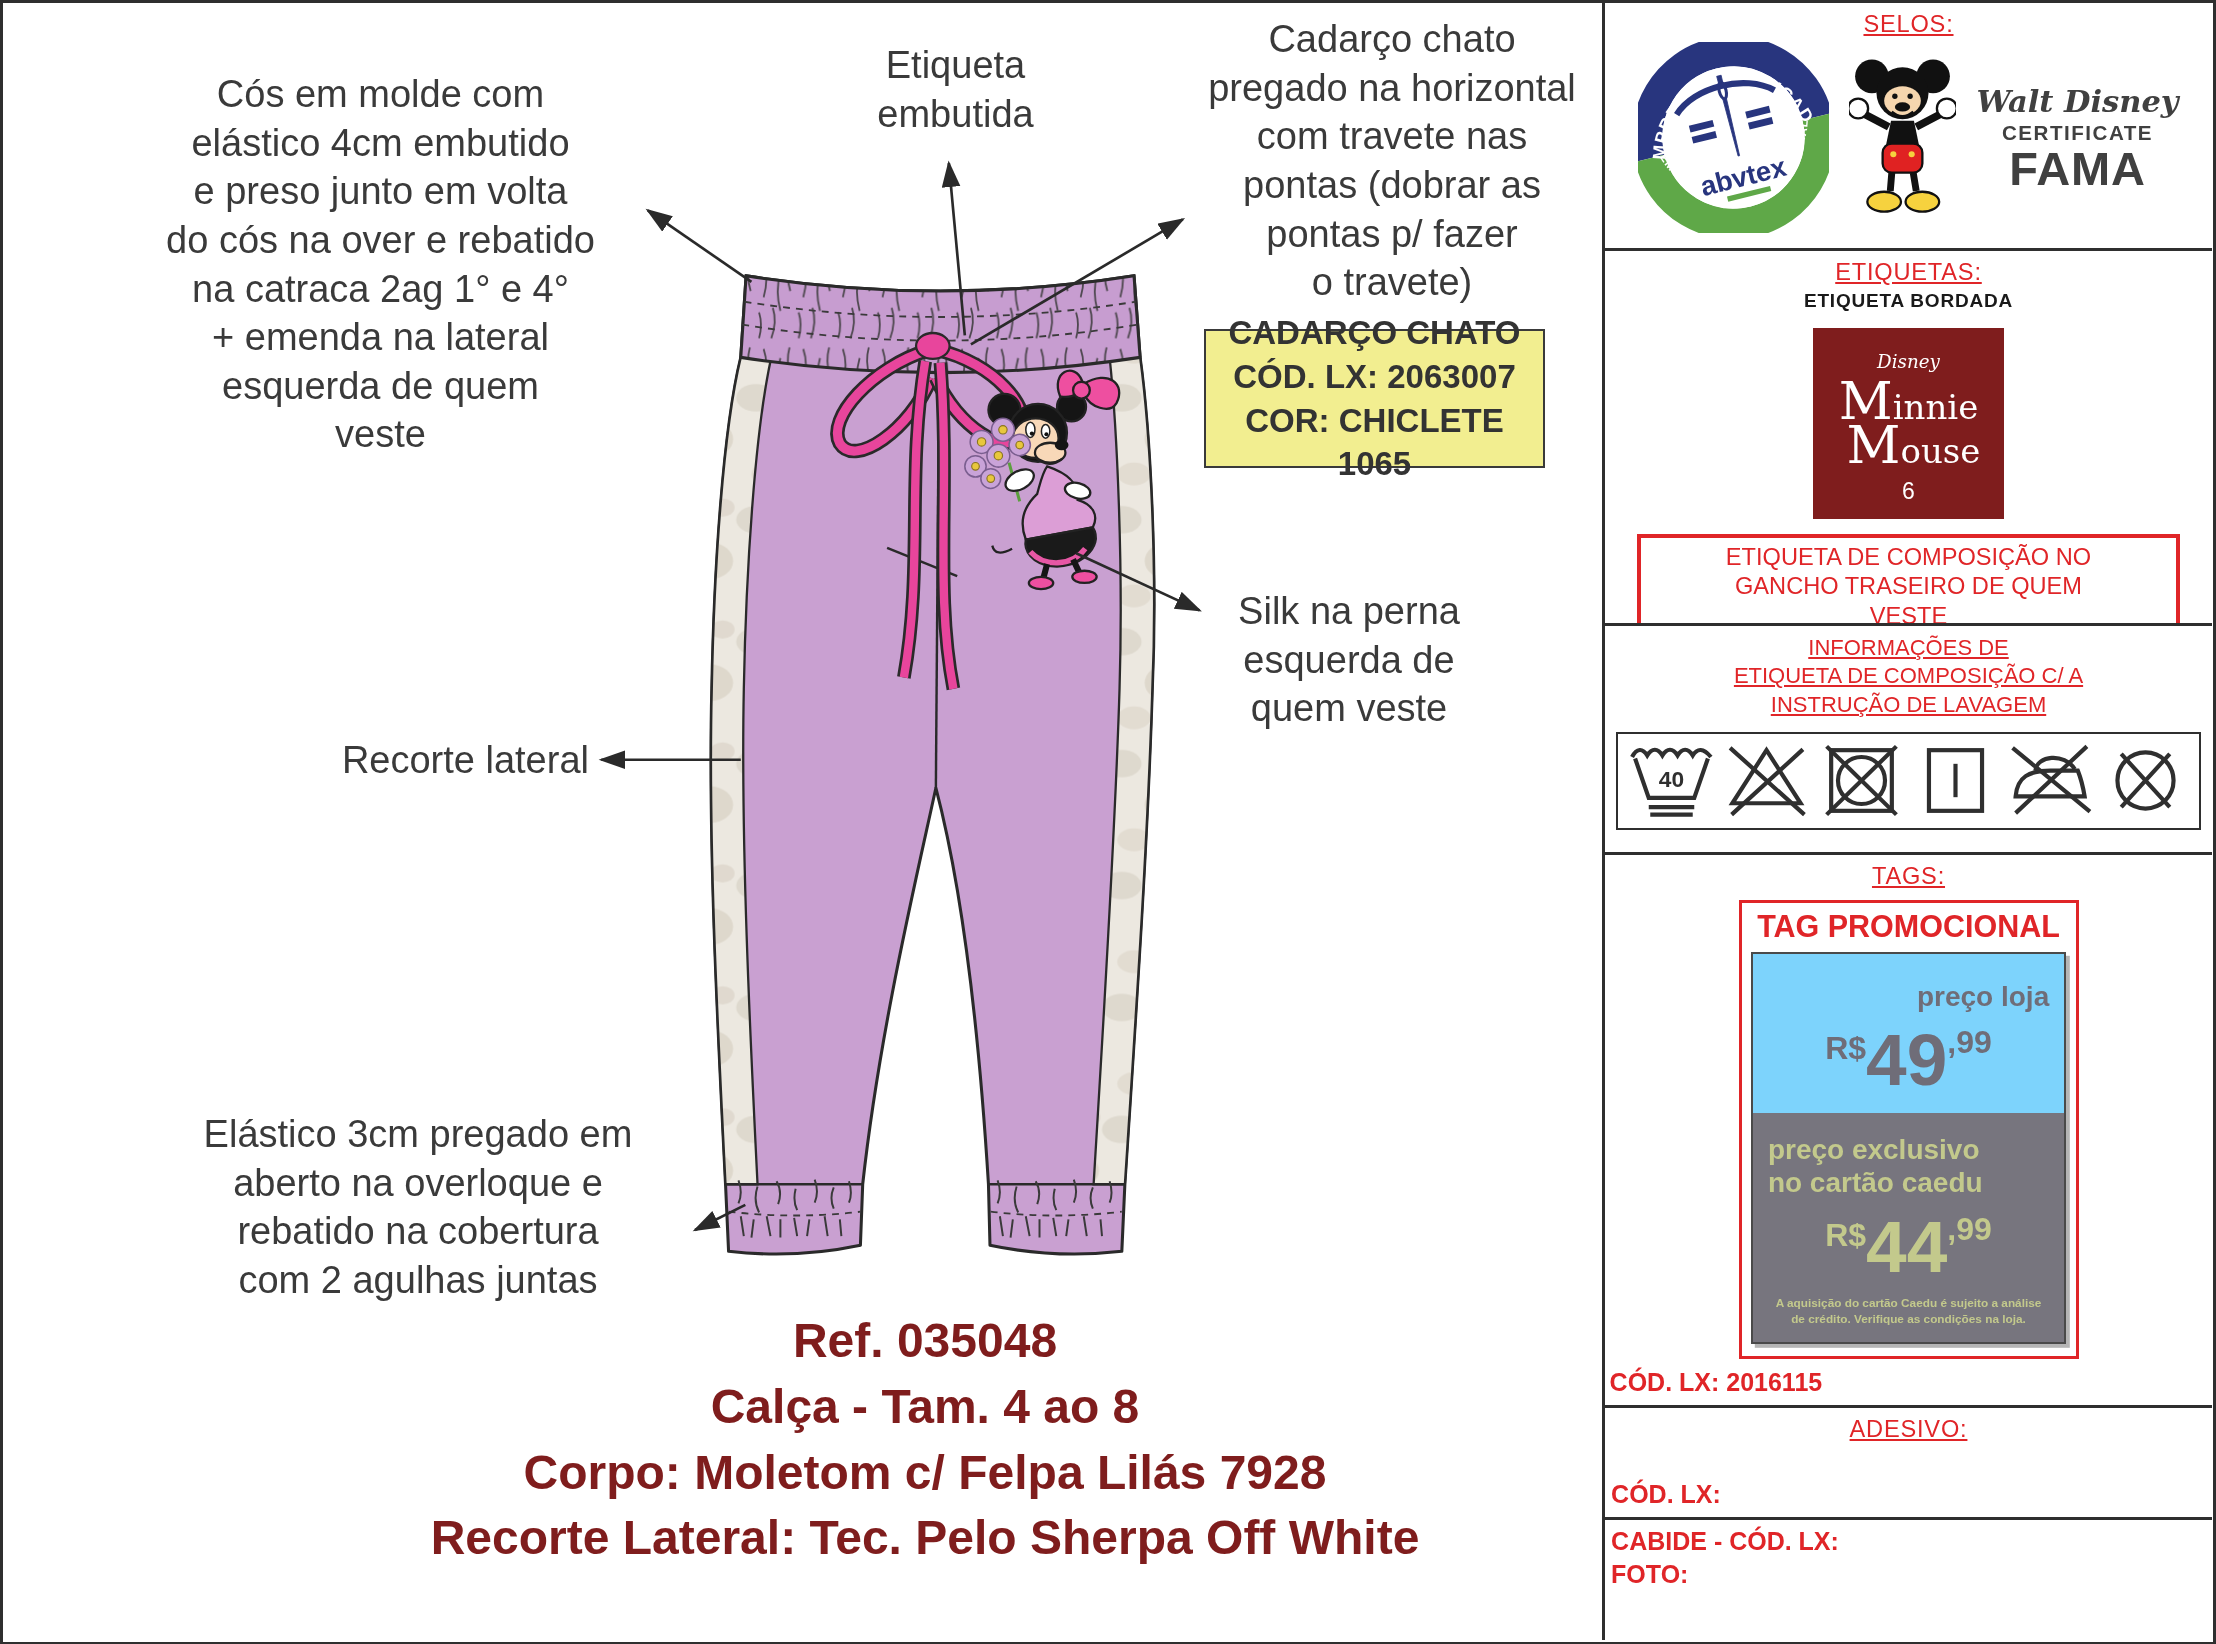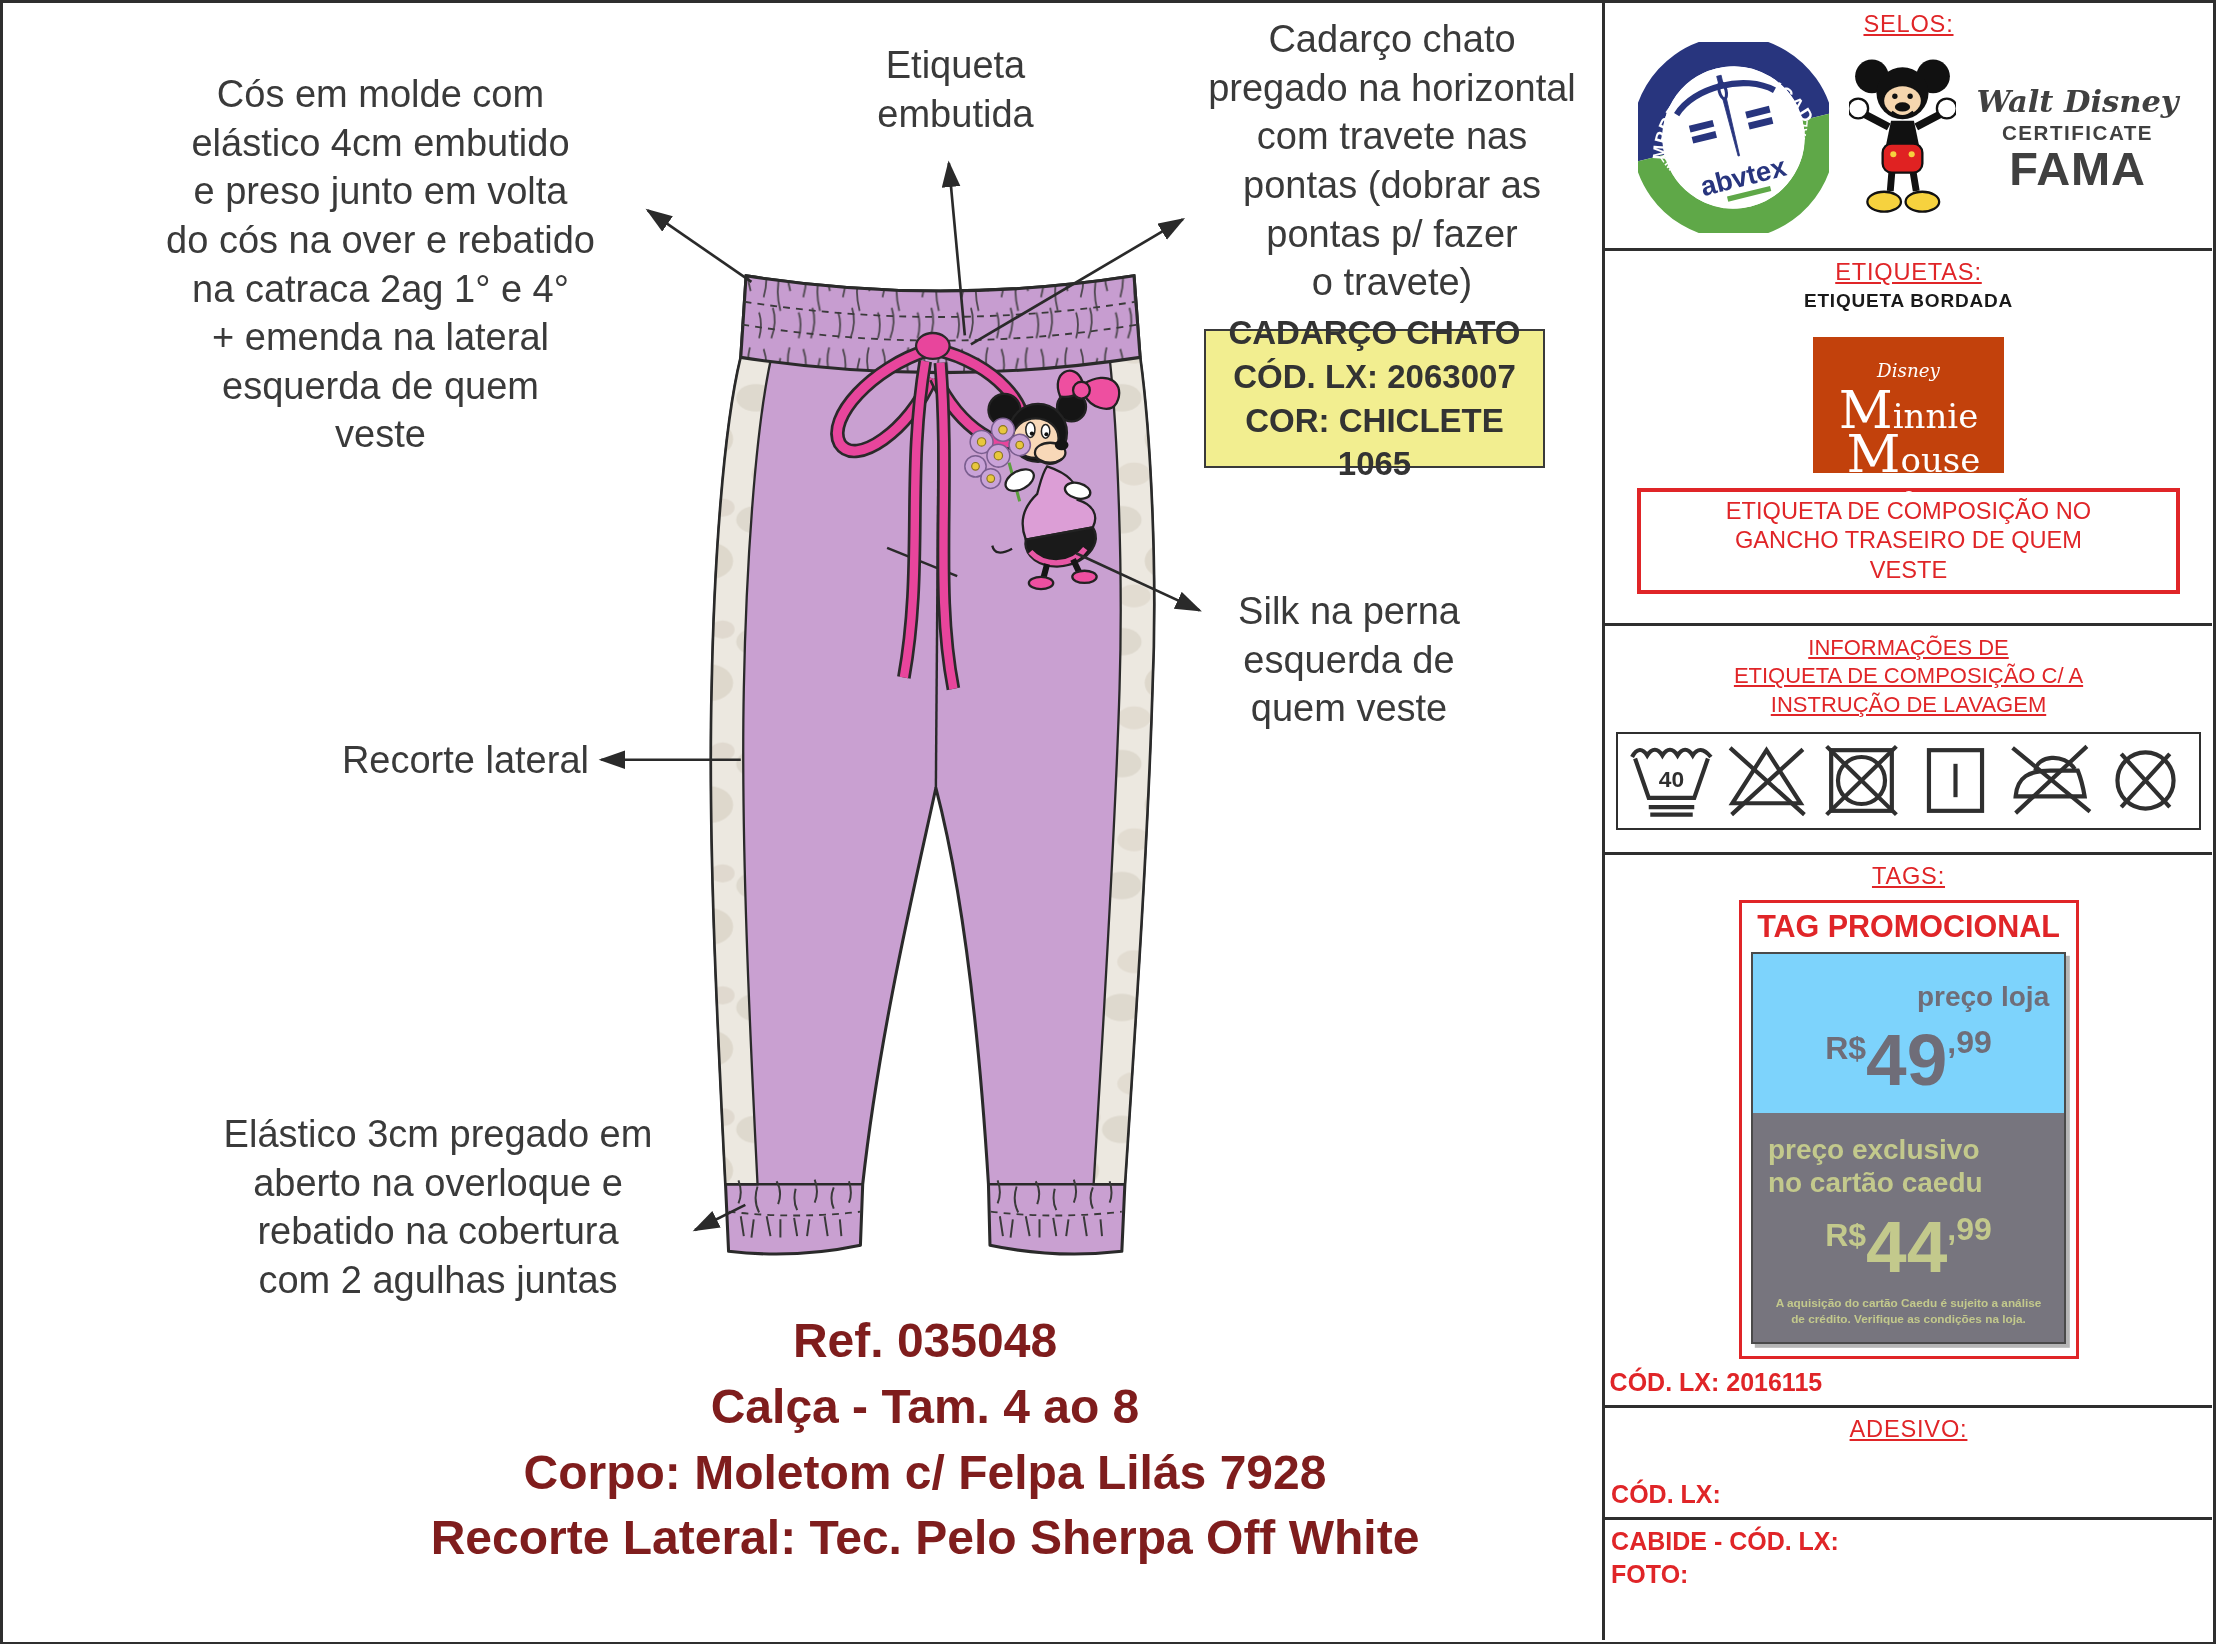--- a/index.html
+++ b/index.html
@@ -26,21 +26,21 @@
   .sec:last-child{border-bottom:none;}
   .rh{color:#e02528;font-weight:normal;text-decoration:underline;text-align:center;}
   .t30{font-size:23.6px;letter-spacing:0.8px;}
   .sec-title{margin-top:7.6px;}
   .selos-row{display:flex;align-items:center;justify-content:center;gap:20px;margin-top:4.6px;}
   .disney-text{text-align:center;color:#404040;}
   .disney-script{font-family:"DejaVu Serif",serif;font-style:italic;font-size:30.5px;font-weight:bold;}
   .disney-cert{font-size:20.6px;font-weight:bold;letter-spacing:1.5px;margin-top:1.5px;}
   .disney-fama{font-size:47px;font-weight:bold;letter-spacing:0.8px;line-height:1;}
   .etq-sub{font-size:19px;font-weight:bold;color:#1a1a1a;text-align:center;margin-top:4.6px;letter-spacing:0.8px;}
-  .mlabel{width:191px;height:136px;background:#c2410c;margin:25px auto 0;color:#fff;
+  .mlabel{width:191px;height:191px;background:#7f1d1d;margin:16px auto 0;color:#fff;
           text-align:center;padding-top:23px;}
   .mlabel-brand{font-family:"DejaVu Serif",serif;font-style:italic;font-size:18.3px;}
   .mlabel-line{font-family:"DejaVu Serif",serif;font-size:34px;line-height:1.0;margin-top:3px;}
   .mlabel-line::first-letter{font-size:1.55em;}
   .m2{margin-top:-9.1px;padding-left:10px;}
   .mlabel-size{font-size:23px;margin-top:6.1px;}
   .etq-note{width:543px;margin:15.2px auto 0;border:4.6px solid #e02528;color:#e02528;
           font-weight:normal;font-size:23.6px;line-height:1.25;text-align:center;
           white-space:pre-line;padding:4.6px 3px;}
   .lav-title{font-size:22px;margin-top:7.6px;line-height:1.3;white-space:pre-line;}
@@ -214,21 +214,21 @@
     <div class="spec-box">CADARÇO CHATO
 CÓD. LX: 2063007
 COR: CHICLETE 1065</div>
 
     <div class="note" style="left:1201px;top:584px;width:290px;">Silk na perna
 esquerda de
 quem veste</div>
 
     <div class="note note-right" style="left:213px;top:733px;width:373px;">Recorte lateral</div>
 
-    <div class="note" style="left:168px;top:1107px;width:534px;">Elástico 3cm pregado em
+    <div class="note" style="left:148px;top:1107px;width:534px;">Elástico 3cm pregado em
 aberto na overloque e
 rebatido na cobertura
 com 2 agulhas juntas</div>
 
     <div class="ref-block">Ref. 035048
 Calça - Tam. 4 ao 8
 Corpo: Moletom c/ Felpa Lilás 7928
 Recorte Lateral: Tec. Pelo Sherpa Off White</div>
   </div>
 

